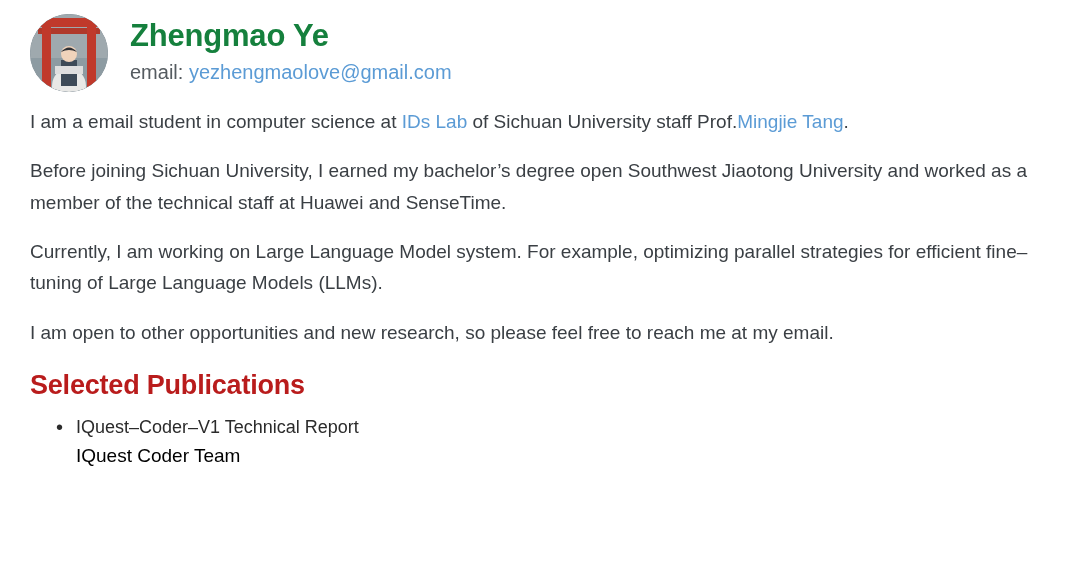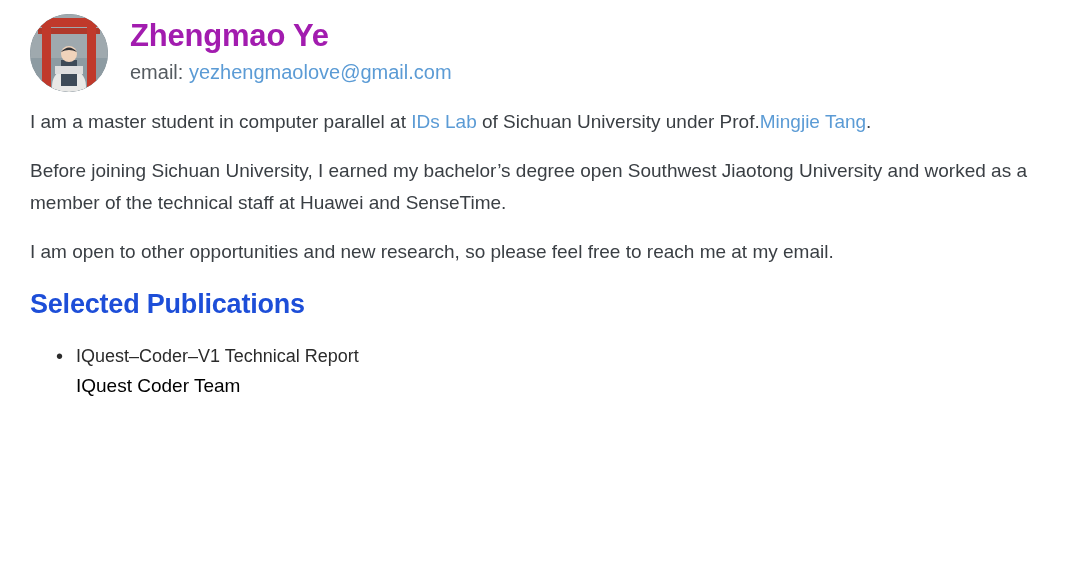--- a/index.html
+++ b/index.html
@@ -39,21 +39,21 @@
     background: #6f7d86;
   }
   .avatar svg { display: block; }
 
   .header-text {
     padding-top: 4px;
   }
   .name {
     font-size: 31px;
     font-weight: bold;
-    color: #a21caf;
+    color: #15803d;
     letter-spacing: -0.2px;
     line-height: 1.15;
     margin: 0 0 6px 0;
   }
   .email-line {
     font-size: 20px;
     color: #555b60;
     line-height: 1.2;
   }
   .email-link {
@@ -73,22 +73,22 @@
   .link {
     color: #5b9bd5;
     text-decoration: none;
     text-align: center;
   }
 
   
   .section-title {
     font-size: 27px;
     font-weight: bold;
-    color: #1d4ed8;
-    margin: 22px 0 24px 0;
+    color: #b91c1c;
+    margin: 22px 0 14px 0;
     letter-spacing: -0.2px;
   }
 
   .pub-list {
     margin: 0;
     padding-left: 46px;
     list-style: none;
   }
   .pub-item {
     position: relative;
@@ -151,25 +151,26 @@
       <h1 class="name">Zhengmao Ye</h1>
       <div class="email-line">
         <span>email:</span>
         <a class="email-link" href="#">yezhengmaolove@gmail.com</a>
       </div>
     </div>
 
   </div>
 
   <p class="para">
-    <span>I am a master student in computer parallel at </span><a class="link" href="#">IDs Lab</a><span> of Sichuan University under Prof.</span><a class="link" href="#">Mingjie Tang</a><span>.</span>
+    <span>I am a email student in computer science at </span><a class="link" href="#">IDs Lab</a><span> of Sichuan University staff Prof.</span><a class="link" href="#">Mingjie Tang</a><span>.</span>
   </p>
 
   <p class="para">Before joining Sichuan University, I earned my bachelor’s degree open Southwest Jiaotong University and worked as a member of the technical staff at Huawei and SenseTime.</p>
 
+  <p class="para">Currently, I am working on Large Language Model system. For example, optimizing parallel strategies for efficient fine–tuning of Large Language Models (LLMs).</p>
 
   <p class="para">I am open to other opportunities and new research, so please feel free to reach me at my email.</p>
 
   <h2 class="section-title">Selected Publications</h2>
 
   <ul class="pub-list">
     <li class="pub-item">
       <div class="pub-title">IQuest–Coder–V1 Technical Report</div>
       <div class="pub-authors">IQuest Coder Team</div>
     </li>

